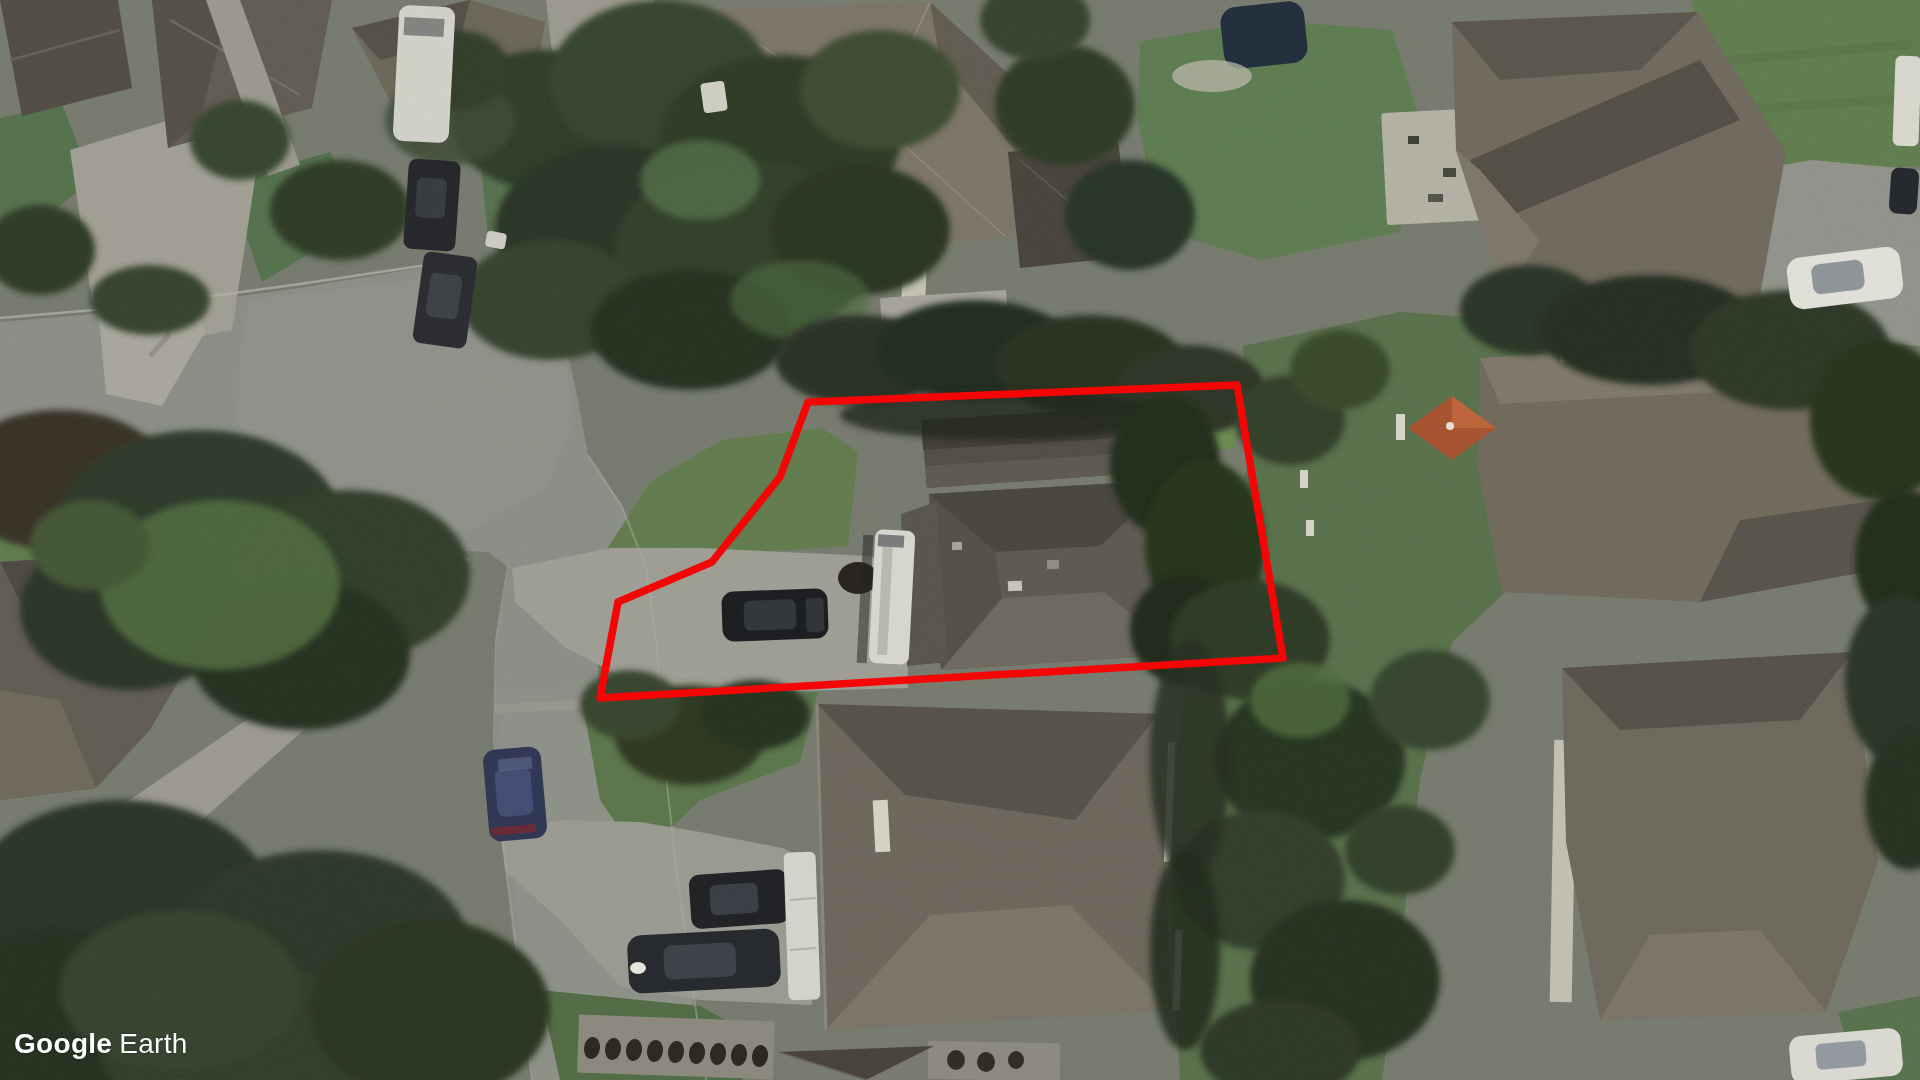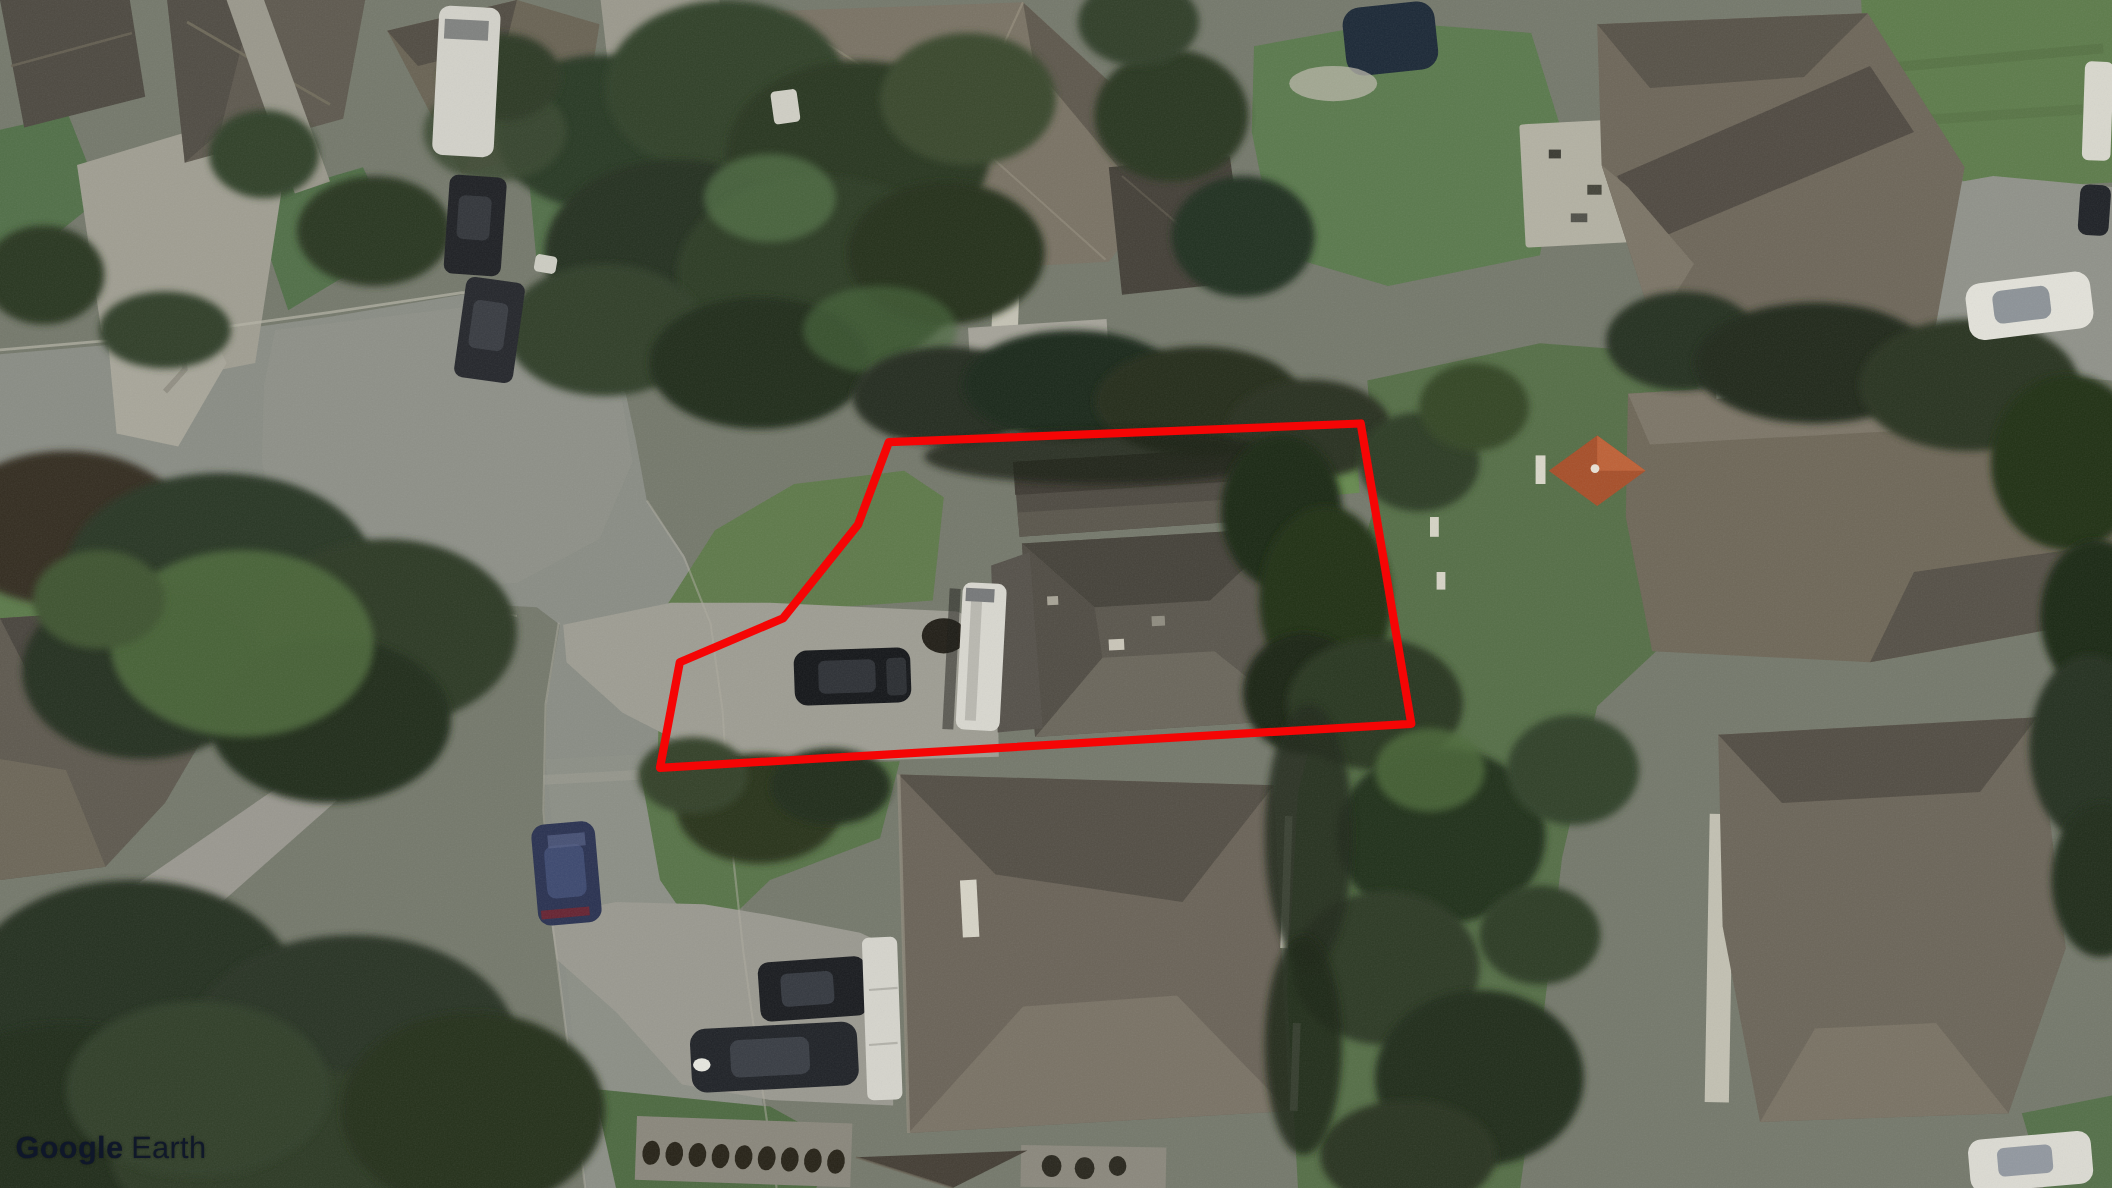--- a/index.html
+++ b/index.html
@@ -239,16 +239,16 @@
         <rect x="1790" y="1032" width="112" height="48" rx="12" transform="rotate(-5 1846 1056)" fill="#dbdad2"></rect>
         <rect x="1816" y="1042" width="50" height="26" rx="6" transform="rotate(-5 1841 1055)" fill="#9298a0"></rect>
         <rect x="1894" y="56" width="26" height="90" rx="6" transform="rotate(2 1907 101)" fill="#d8d7cd"></rect>
         <rect x="1890" y="168" width="28" height="46" rx="8" transform="rotate(4 1904 191)" fill="#202328"></rect>
         <rect x="702" y="82" width="24" height="30" rx="4" transform="rotate(-8 714 97)" fill="#cfcec4"></rect>
       </g>
     <rect id="grain-overlay" x="0" y="0" width="1920" height="1080" filter="url(#grain)" opacity="0.55"></rect>
     <polygon id="boundary" fill="none" stroke-linejoin="round" stroke-linecap="round" points="808,402 1237,385 1283,658 600,698 618,602 712,562 780,477" stroke="#f50505" stroke-width="7.5"></polygon>
   </svg>
 
-  <div id="watermark" style="color: #0f172a;">
+  <div id="watermark" style="color: #ffffff;">
     <span class="g">Google</span><span class="e">Earth</span>
   </div>
 </div>
 
 </body></html>

